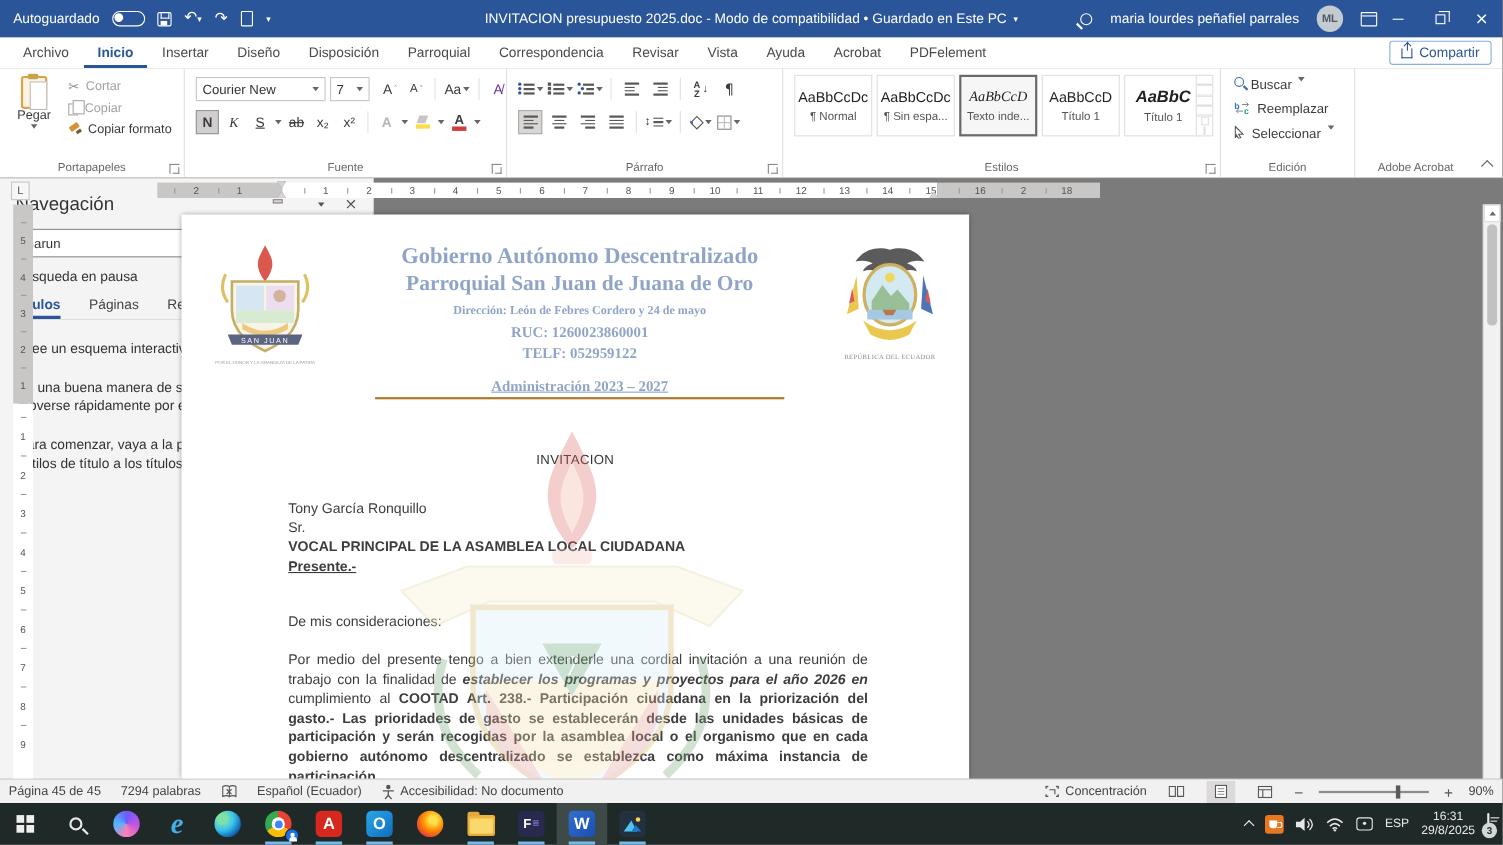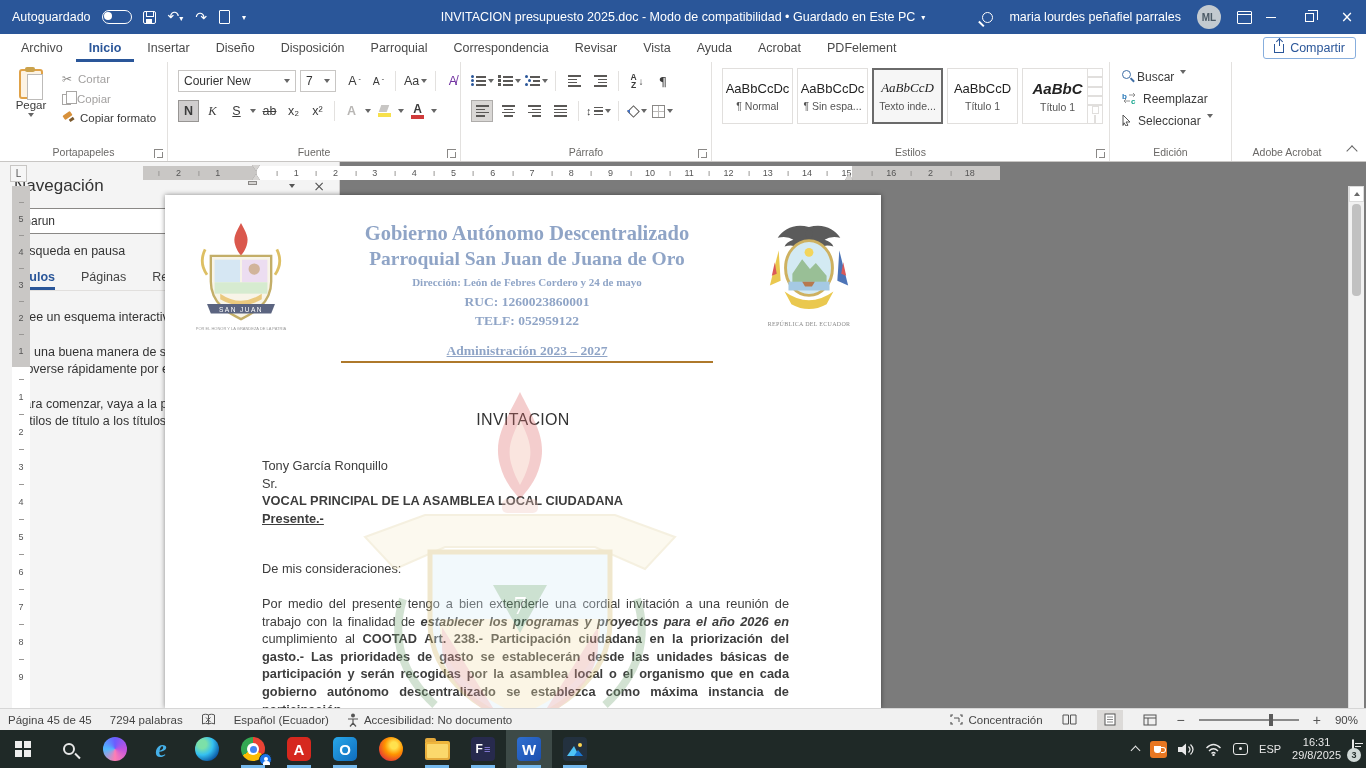--- a/index.html
+++ b/index.html
@@ -157,21 +157,21 @@
   .lh1{font-size:20.5px;line-height:25px;}
   .lh2{font-size:19.5px;line-height:26px;}
   .lh3{font-size:11px;line-height:20px;}
   .lh4{font-size:13.5px;line-height:19px;}
   .lh6wrap{border-bottom:2px solid #a16207;width:372px;margin:11px auto;padding-bottom:1px;}
   .lh6{font-size:13.5px;line-height:19px;text-decoration:underline;}
   .lh-left{width:100px;flex:none;}
   .lh-right{width:92px;flex:none;text-align:center;}
   .lh-country{font-size:6px;color:#8a8a8a;font-family:"Liberation Serif",serif;letter-spacing:.3px;margin-top:2px;white-space:nowrap;}
   .lh-motto{font-size:4px;color:#9a9a9a;text-align:center;margin-top:1px;}
-  .doc-title{text-align:center;font-size:16px;color:#333;margin-top:37px;letter-spacing:.3px;}
+  .doc-title{text-align:center;font-size:12px;color:#333;margin-top:37px;letter-spacing:.3px;}
   .addr{margin:28px 0 0 97px;font-size:12.8px;color:#3d3d3d;line-height:17.5px;}
   .addr .b{font-weight:bold;}
   .addr .u{font-weight:bold;text-decoration:underline;}
   .greet{margin:34px 0 0 97px;font-size:12.8px;color:#3d3d3d;}
   .para{margin:19px 92px 0 97px;font-size:12.8px;color:#3d3d3d;line-height:17.6px;text-align:justify;}
   .para .bi{font-weight:bold;font-style:italic;}
   .para .b{font-weight:bold;}
   .para2{margin:9px 0 0 97px;font-size:12.8px;color:#3d3d3d;}
   
   .vscroll{position:absolute;right:2px;top:24px;width:16px;height:522px;background:#f1f1f1;border-left:1px solid #dcdcdc;}

